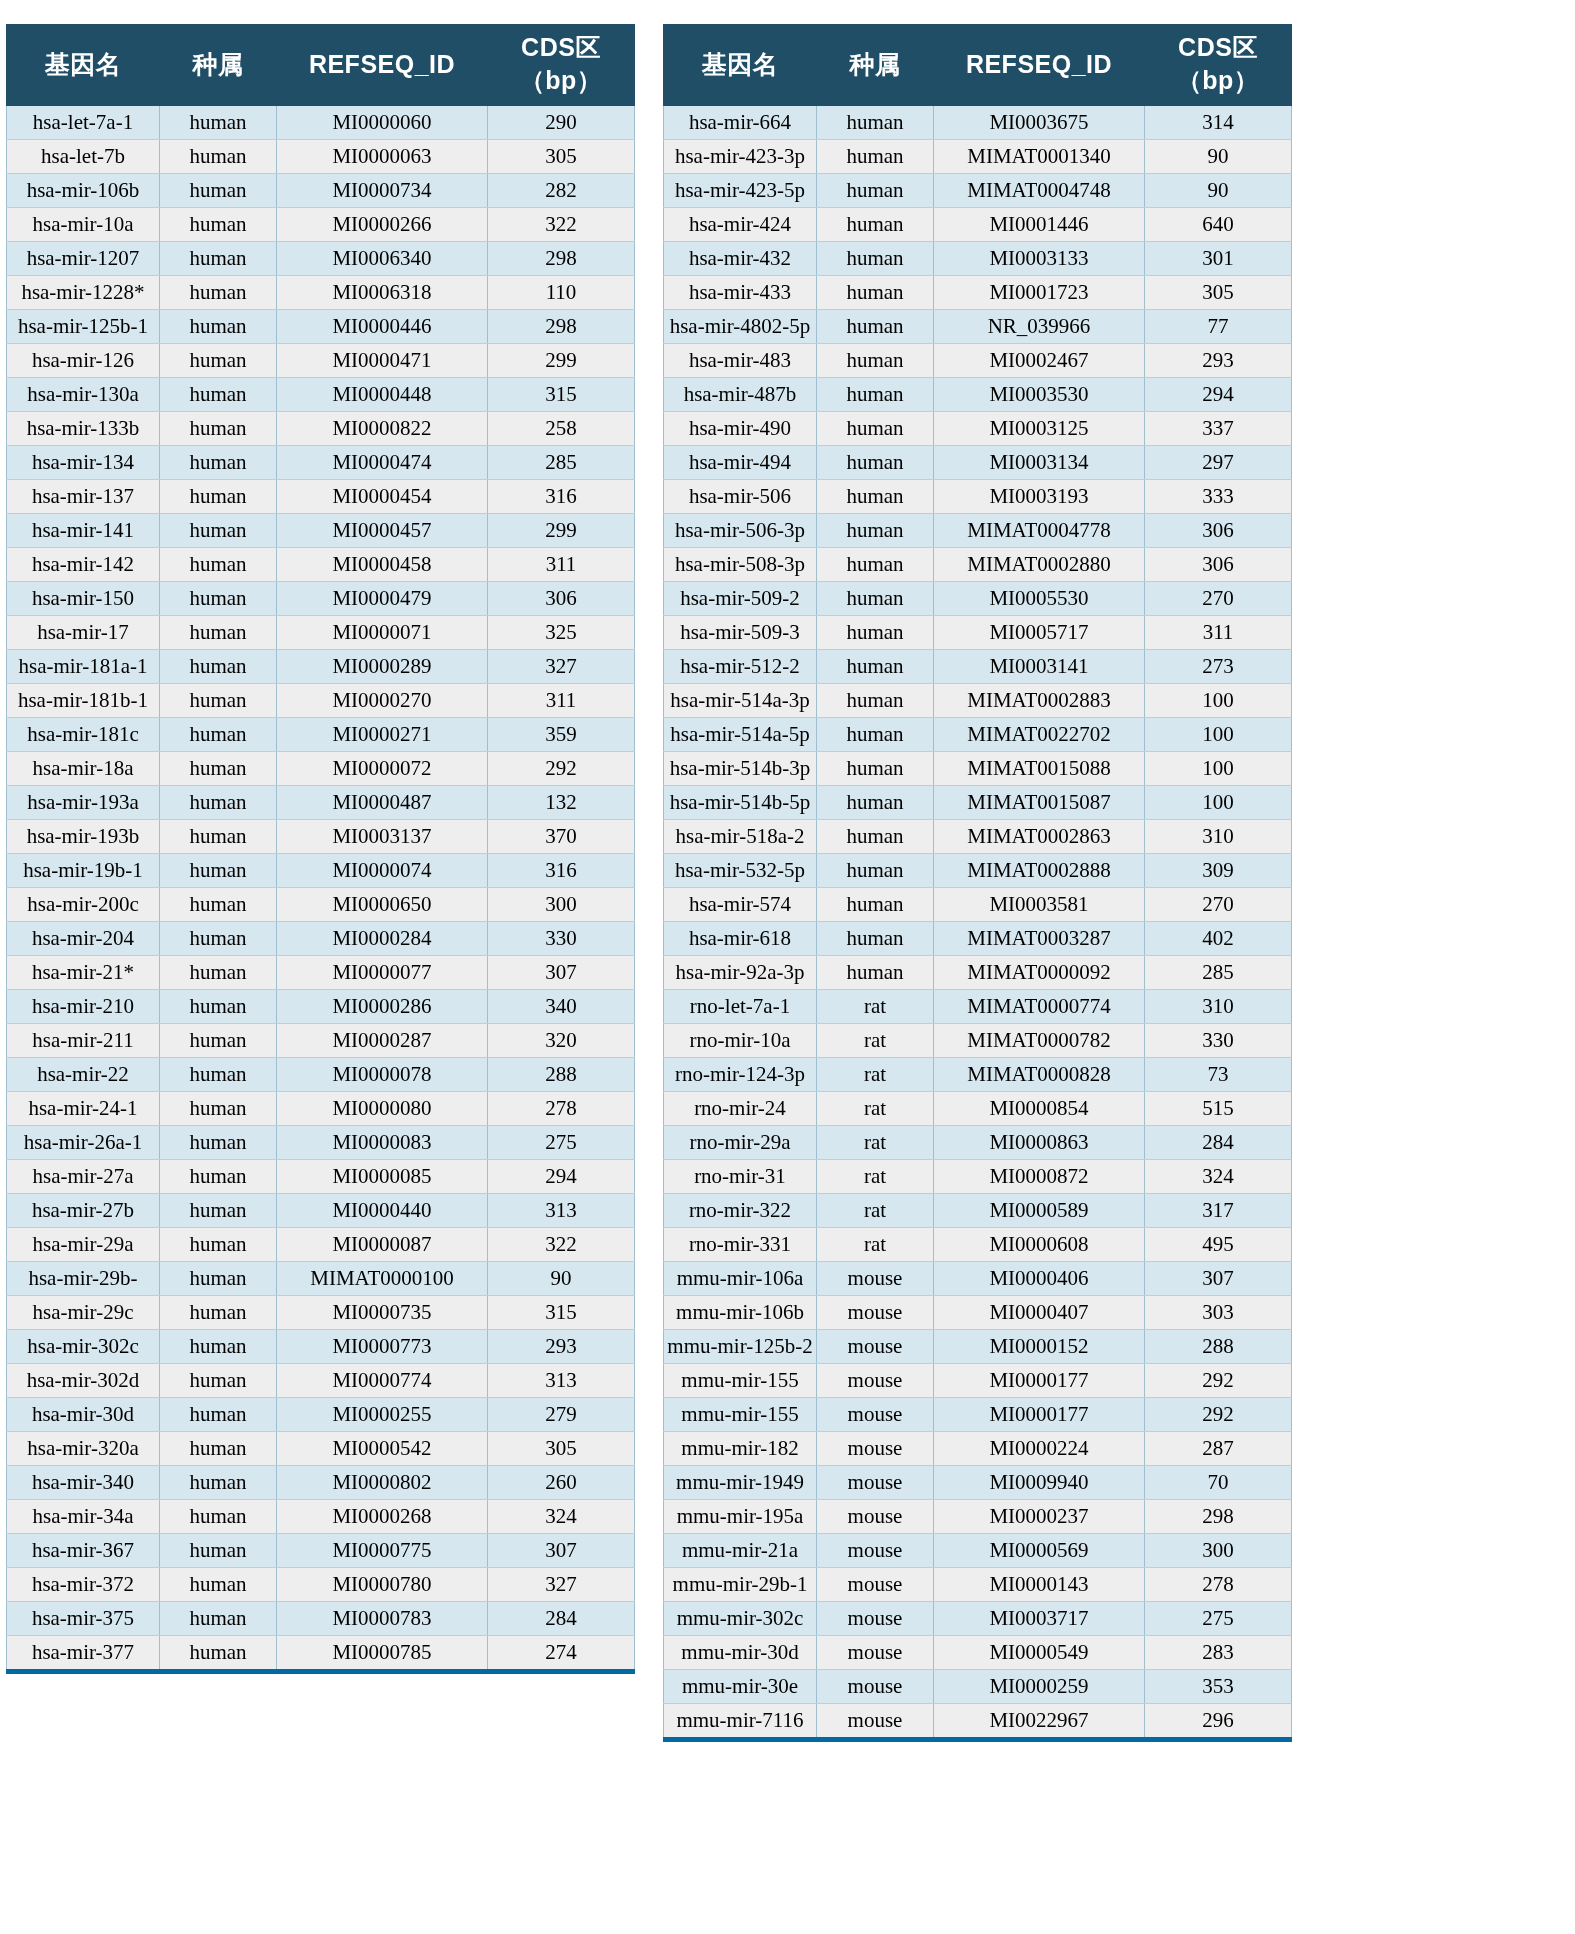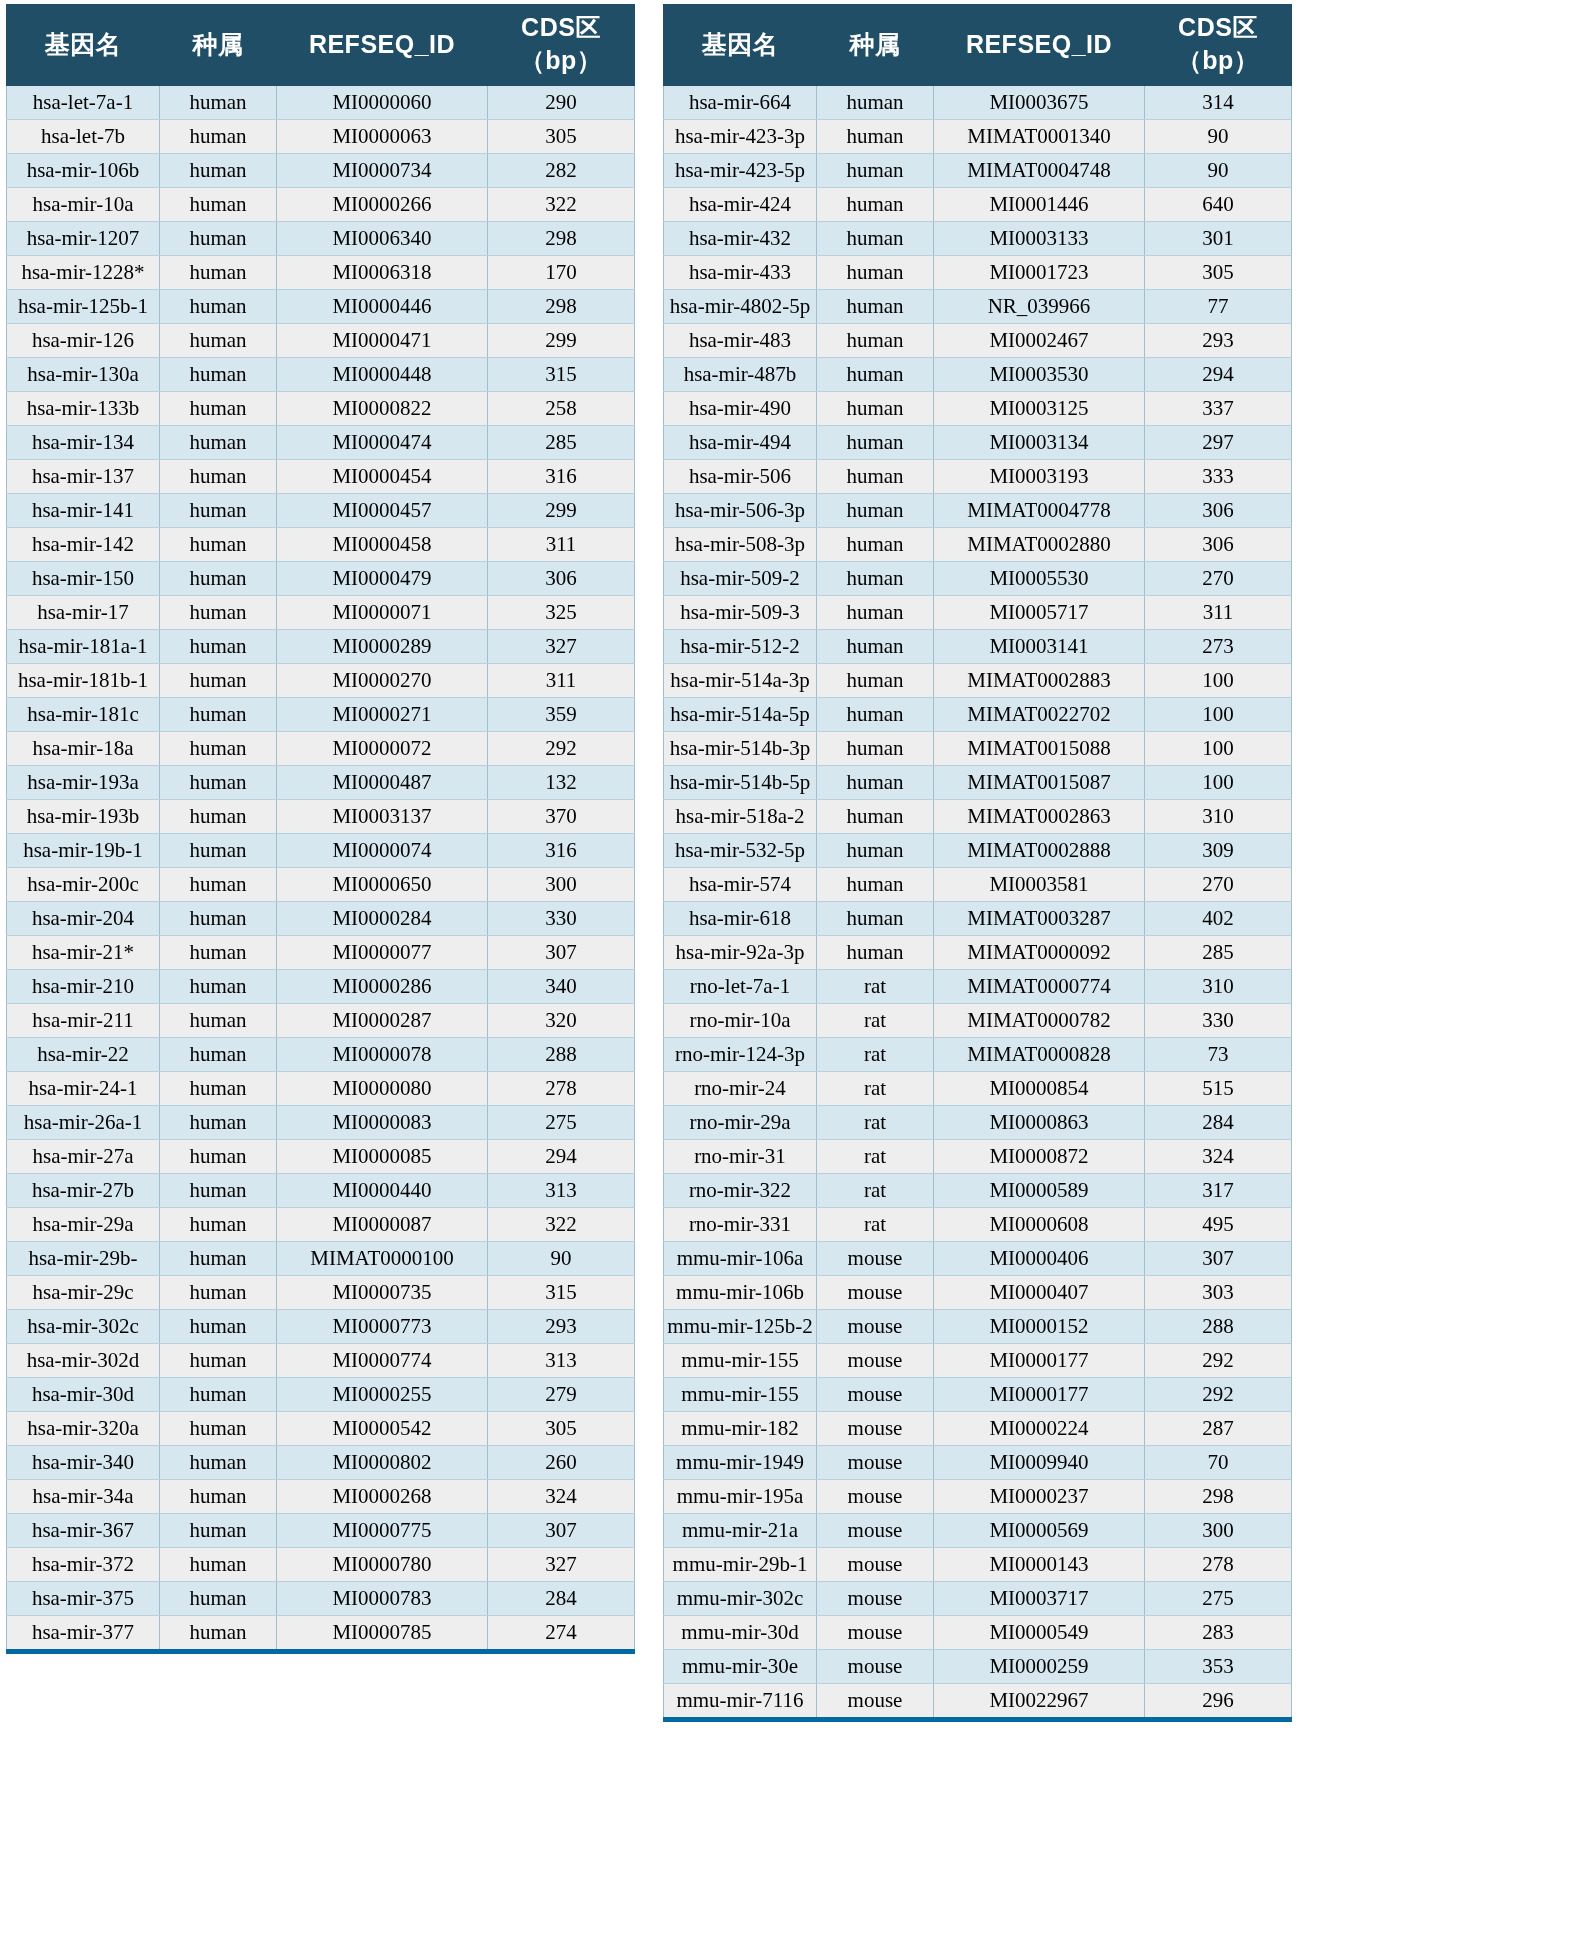--- a/index.html
+++ b/index.html
@@ -13,20 +13,21 @@
     font-family: "Liberation Serif", "DejaVu Serif", serif;
     color: #000000;
   }
   .page {
     display: flex;
     flex-direction: row;
     align-items: flex-start;
     padding: 4px 6px 0 6px;
     gap: 28px;
     box-sizing: border-box;
+    margin-top: 20px;
   }
   table {
     border-collapse: collapse;
     table-layout: fixed;
   }
   table.tbl {
     width: 608px;
   }
   th {
     background: #1f4e66;
@@ -107,21 +108,21 @@
         <tr>
           <td class="c0">hsa-mir-1207</td>
           <td class="c1">human</td>
           <td class="c2">MI0006340</td>
           <td class="c3">298</td>
         </tr>
         <tr>
           <td class="c0">hsa-mir-1228*</td>
           <td class="c1">human</td>
           <td class="c2">MI0006318</td>
-          <td class="c3">170</td>
+          <td class="c3">110</td>
         </tr>
         <tr>
           <td class="c0">hsa-mir-125b-1</td>
           <td class="c1">human</td>
           <td class="c2">MI0000446</td>
           <td class="c3">298</td>
         </tr>
         <tr>
           <td class="c0">hsa-mir-126</td>
           <td class="c1">human</td>

